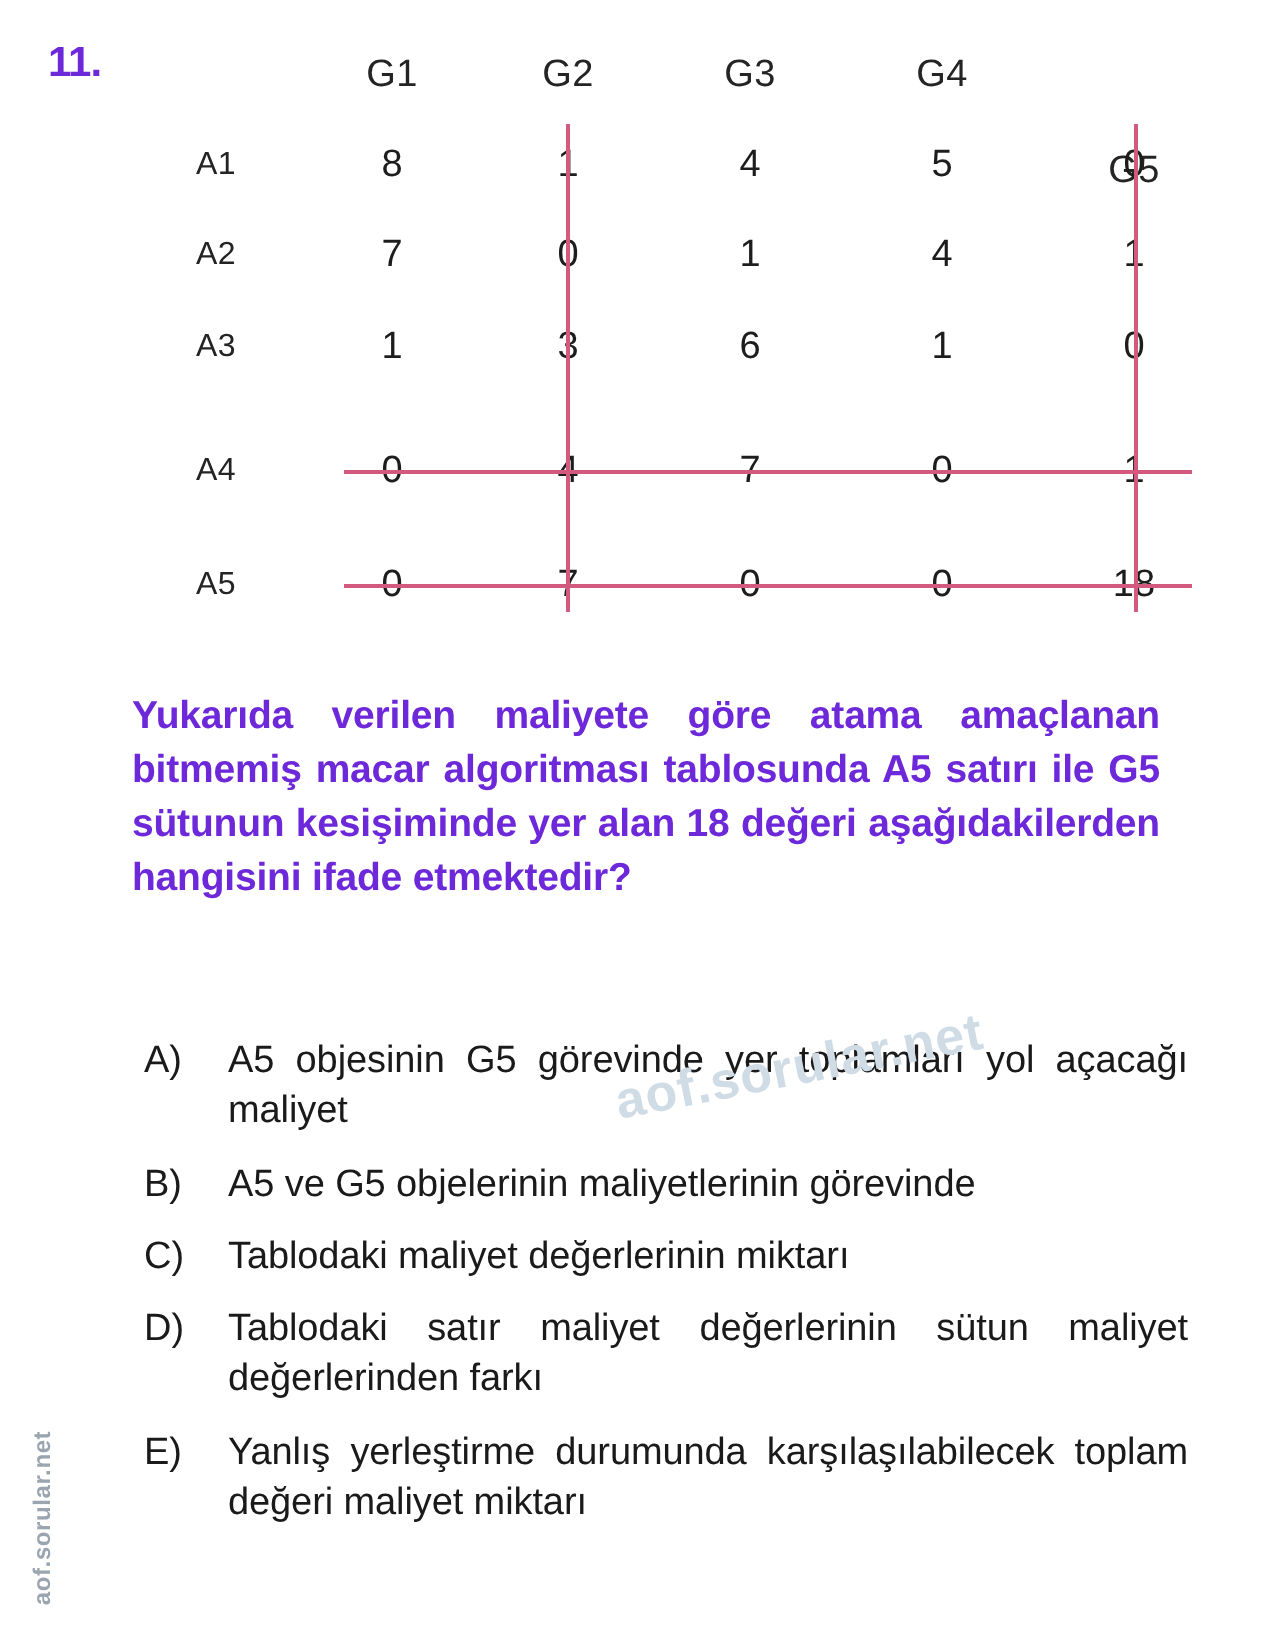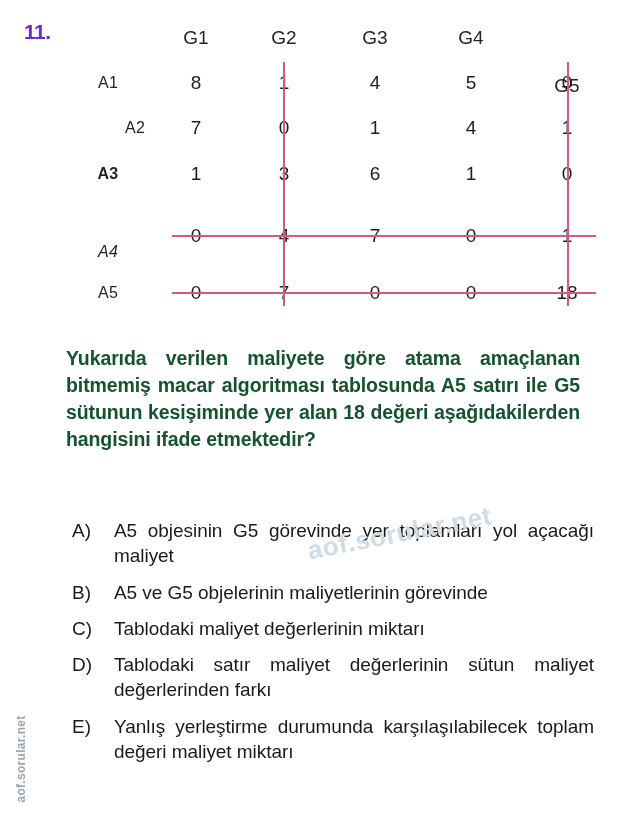--- a/index.html
+++ b/index.html
@@ -74,21 +74,21 @@
   #question-text {
     position: absolute;
     left: 66px;
     top: 345px;
     width: 514px;
     font-size: 19.5px;
     font-weight: bold;
     line-height: 1.39;
     text-align: justify;
     text-align-last: left;
-    color: #14532d;
+    color: #6d28d9;
     letter-spacing: -0.1px;
   }
 
   
   #options {
     position: absolute;
     left: 66px;
     top: 518px;
     width: 528px;
   }
@@ -154,23 +154,23 @@
 
 <div id="matrix">
 
   <div class="col-head" style="left:196px; top:38px;">G1</div>
   <div class="col-head" style="left:284px; top:38px;">G2</div>
   <div class="col-head" style="left:375px; top:38px;">G3</div>
   <div class="col-head" style="left:471px; top:38px;">G4</div>
   <div class="col-head" style="left:567px; top:38px;margin-top:48px;">G5</div>
 
   <div class="row-head" style="left:108px; top:83px;">A1</div>
-  <div class="row-head" style="left:108px; top:128px;margin-left:27px;">A2</div>
-  <div class="row-head" style="left:108px; top:174px;font-weight:bold;">A3</div>
-  <div class="row-head" style="left:108px; top:252px;font-style:italic;">A4</div>
+  <div class="row-head" style="left:108px; top:128px;">A2</div>
+  <div class="row-head" style="left:108px; top:174px;">A3</div>
+  <div class="row-head" style="left:108px; top:236px;">A4</div>
   <div class="row-head" style="left:108px; top:293px;">A5</div>
 
   <div class="cell" style="left:196px; top:83px;">8</div>
   <div class="cell" style="left:284px; top:83px;">1</div>
   <div class="cell" style="left:375px; top:83px;">4</div>
   <div class="cell" style="left:471px; top:83px;">5</div>
   <div class="cell" style="left:567px; top:83px;">0</div>
 
   <div class="cell" style="left:196px; top:128px;">7</div>
   <div class="cell" style="left:284px; top:128px;">0</div>

